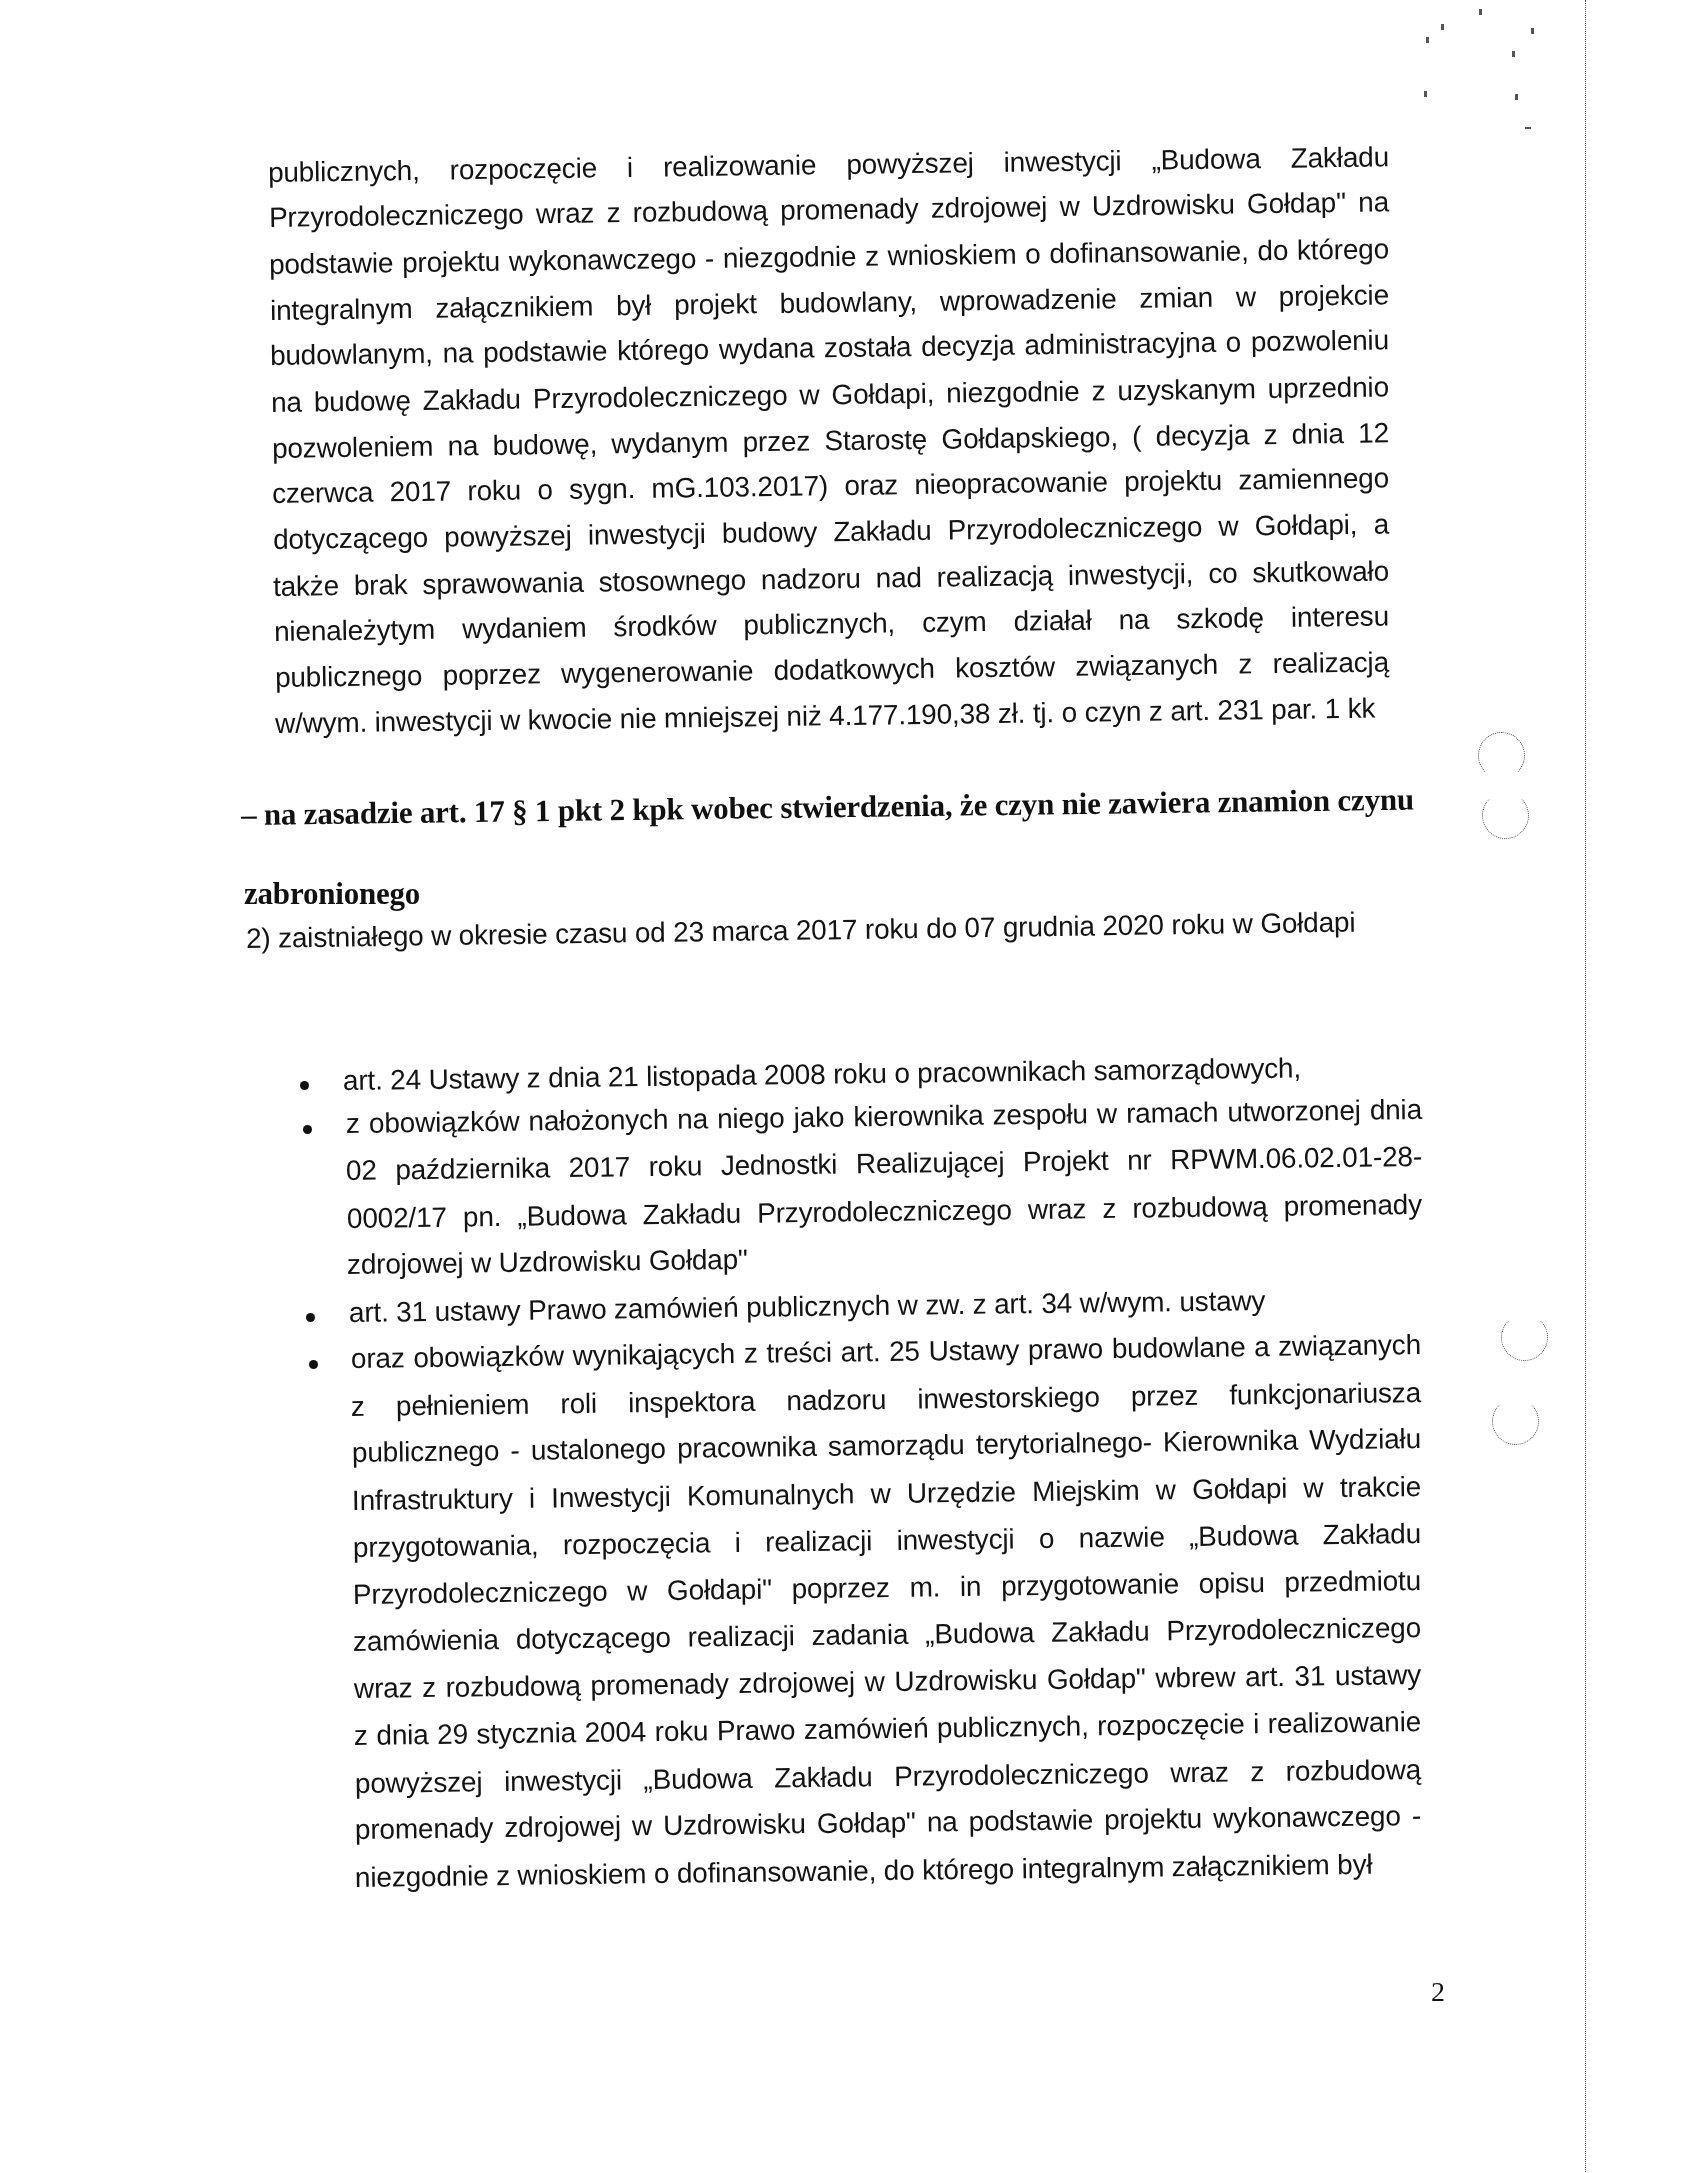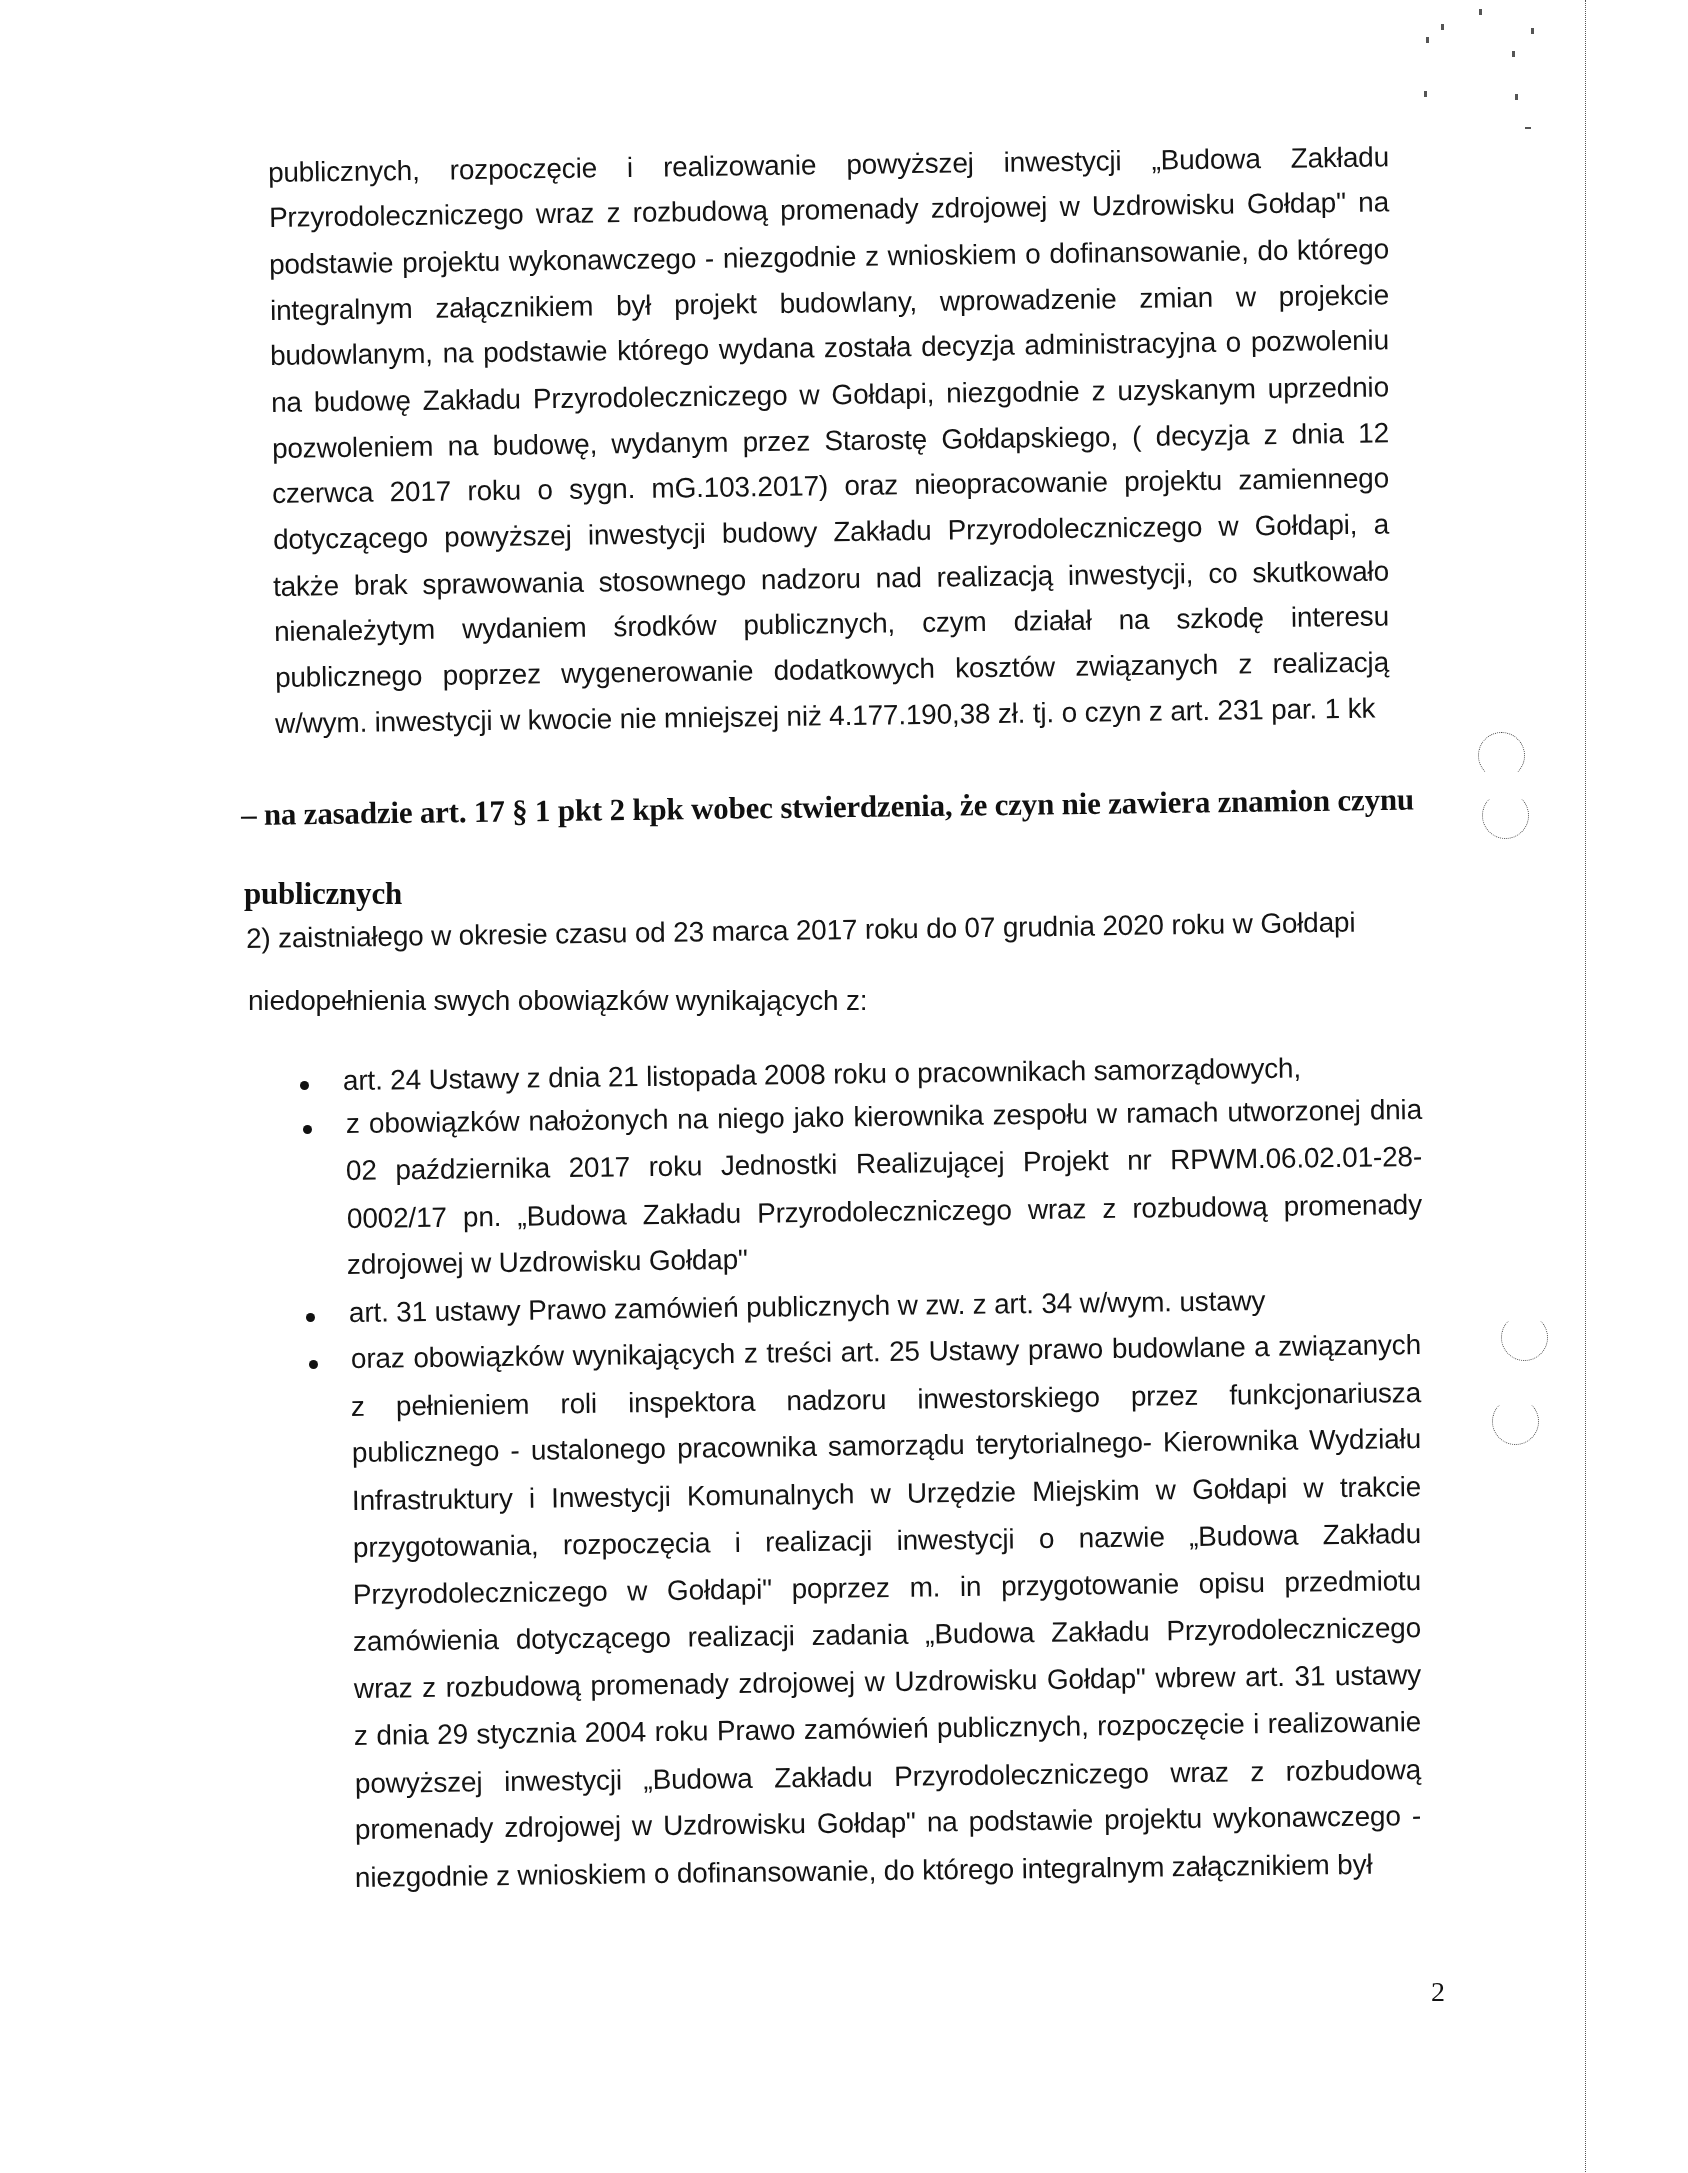--- a/index.html
+++ b/index.html
@@ -64,24 +64,23 @@
       <div class="line just" style="left: 272px; top: 433px; width: 1117px; transform: rotate(-0.8deg);">pozwoleniem na budowę, wydanym przez Starostę Gołdapskiego,  ( decyzja z dnia 12</div>
       <div class="line just" style="left: 272px; top: 478px; width: 1117px; transform: rotate(-0.8deg);">czerwca 2017 roku o sygn. mG.103.2017) oraz nieopracowanie projektu zamiennego</div>
       <div class="line just" style="left: 273px; top: 524px; width: 1116px; transform: rotate(-0.8deg);">dotyczącego powyższej inwestycji budowy Zakładu Przyrodoleczniczego w Gołdapi, a</div>
       <div class="line just" style="left: 273px; top: 571px; width: 1116px; transform: rotate(-0.8deg);">także brak sprawowania stosownego nadzoru nad realizacją inwestycji, co skutkowało</div>
       <div class="line just" style="left: 274px; top: 616px; width: 1115px; transform: rotate(-0.8deg);">nienależytym   wydaniem   środków   publicznych,   czym   działał   na   szkodę   interesu</div>
       <div class="line just" style="left: 275px; top: 662px; width: 1114px; transform: rotate(-0.8deg);">publicznego  poprzez  wygenerowanie  dodatkowych  kosztów  związanych  z  realizacją</div>
       <div class="line" style="left: 275px; top: 708px; transform: rotate(-0.8deg);">w/wym. inwestycji w kwocie nie mniejszej niż 4.177.190,38 zł. tj. o czyn z art. 231 par. 1 kk</div>
     </div>
 
   <div class="line serif-bold" id="ruling1" style="left:241px; top:797px; width:1161px; transform: rotate(-0.75deg);">– na zasadzie art. 17 § 1 pkt 2 kpk wobec stwierdzenia, że czyn nie zawiera znamion czynu</div>
-  <div class="line serif-bold" id="ruling2" style="left:244px; top:876px;">publicznych</div>
+  <div class="line serif-bold" id="ruling2" style="left:244px; top:876px;">zabronionego</div>
 
   <div class="line" style="left:246px; top:923px; width:1162px; transform: rotate(-0.85deg);">2) zaistniałego w okresie czasu od  23 marca 2017 roku do 07 grudnia 2020 roku w Gołdapi</div>
-  <div class="line" style="left:248px; top:985px;">niedopełnienia swych obowiązków wynikających z:</div>
 
   <div id="bullets">
       <div class="bullet" style="left: 300px; top: 1081px;"></div>
       <div class="line" style="left: 343px; top: 1065px; transform: rotate(-0.75deg);">art. 24 Ustawy z dnia 21 listopada 2008 roku  o pracownikach samorządowych,</div>
       <div class="bullet" style="left: 303px; top: 1125px;"></div>
       <div class="line just" style="left: 346px; top: 1108px; width: 1076px; transform: rotate(-0.75deg);">z obowiązków nałożonych na niego jako kierownika zespołu  w ramach utworzonej dnia</div>
       <div class="line just" style="left: 346px; top: 1155px; width: 1076px; transform: rotate(-0.75deg);">02  października  2017  roku  Jednostki  Realizującej  Projekt  nr  RPWM.06.02.01-28-</div>
       <div class="line just" style="left: 347px; top: 1203px; width: 1075px; transform: rotate(-0.75deg);">0002/17  pn.  „Budowa  Zakładu  Przyrodoleczniczego  wraz  z  rozbudową  promenady</div>
       <div class="line" style="left: 347px; top: 1249px; transform: rotate(-0.75deg);">zdrojowej w Uzdrowisku Gołdap"</div>
       <div class="bullet" style="left: 306px; top: 1313px;"></div>

